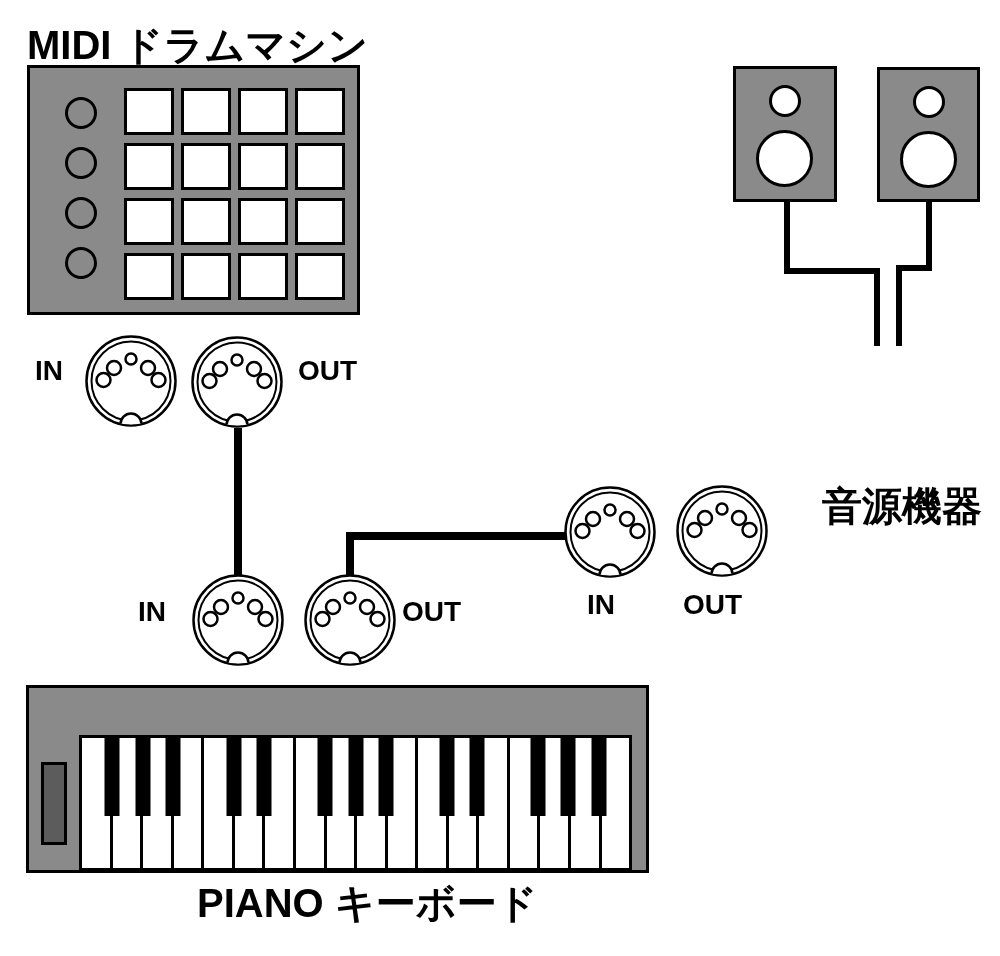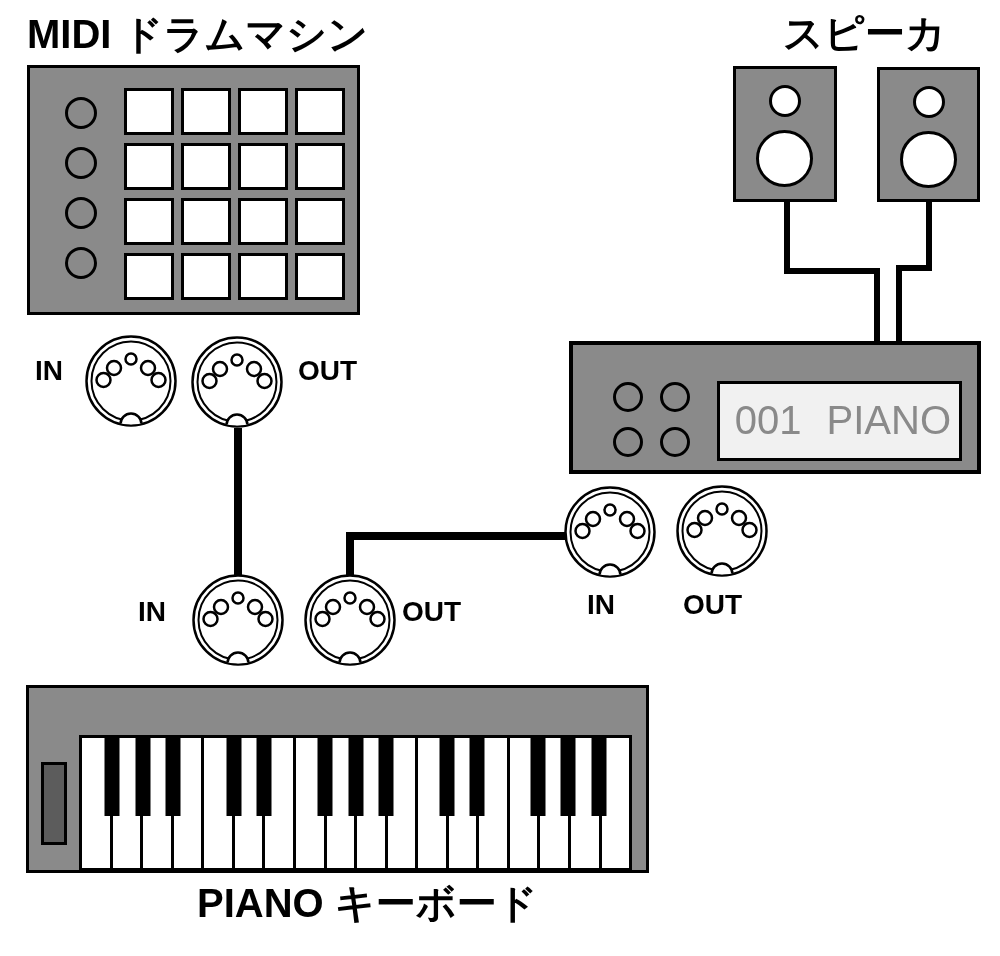--- a/index.html
+++ b/index.html
@@ -74,21 +74,21 @@
     </defs>
   </svg>
 
   <svg class="cables" width="1000" height="956">
     <polyline points="787,198 787,271 877,271 877,346" fill="none" stroke="#000" stroke-width="6"></polyline>
     <polyline points="929,198 929,268 899,268 899,346" fill="none" stroke="#000" stroke-width="6"></polyline>
     <polyline points="238,428 238,575" fill="none" stroke="#000" stroke-width="8"></polyline>
     <polyline points="350,575 350,536 567,536" fill="none" stroke="#000" stroke-width="8"></polyline>
   </svg>
 
-  <div class="label" style="left:27px;top:14px;">MIDI ドラムマシン</div>
+  <div class="label" style="left:27px;top:25px;">MIDI ドラムマシン</div>
   <div class="device" style="left:27px;top:65px;width:333px;height:250px;">
     <div class="knob-col" id="knob-col">
         <div class="knob"></div>
         <div class="knob"></div>
         <div class="knob"></div>
         <div class="knob"></div>
       </div>
     <div class="pad-grid" id="pad-grid">
         <div class="pad"></div>
         <div class="pad"></div>
@@ -102,39 +102,30 @@
         <div class="pad"></div>
         <div class="pad"></div>
         <div class="pad"></div>
         <div class="pad"></div>
         <div class="pad"></div>
         <div class="pad"></div>
         <div class="pad"></div>
       </div>
   </div>
 
-  <div class="label" style="left:783px;top:13px;">スピーカ</div>
   <div class="device" style="left:733px;top:66px;width:104px;height:136px;">
     <div class="sp-small"></div>
     <div class="sp-big"></div>
   </div>
   <div class="device" style="left:877px;top:67px;width:103px;height:135px;">
     <div class="sp-small"></div>
     <div class="sp-big"></div>
   </div>
 
-  <div class="device module" style="left:569px;top:341px;width:412px;height:133px;">
-    <div class="btn-grid" id="btn-grid">
-        <div class="mbtn"></div>
-        <div class="mbtn"></div>
-        <div class="mbtn"></div>
-        <div class="mbtn"></div>
-      </div>
-    <div class="display">001 PIANO</div>
-  </div>
+  <div class="label" style="left:822px;top:486px;">音源機器</div>
 
   <div class="device" style="left:26px;top:685px;width:623px;height:188px;">
     <div class="wheel"></div>
     <div class="keys" id="keys">
         <div class="wkey"></div>
         <div class="wkey"></div>
         <div class="wkey"></div>
         <div class="wkey"></div>
         <div class="wkey"></div>
         <div class="wkey"></div>

